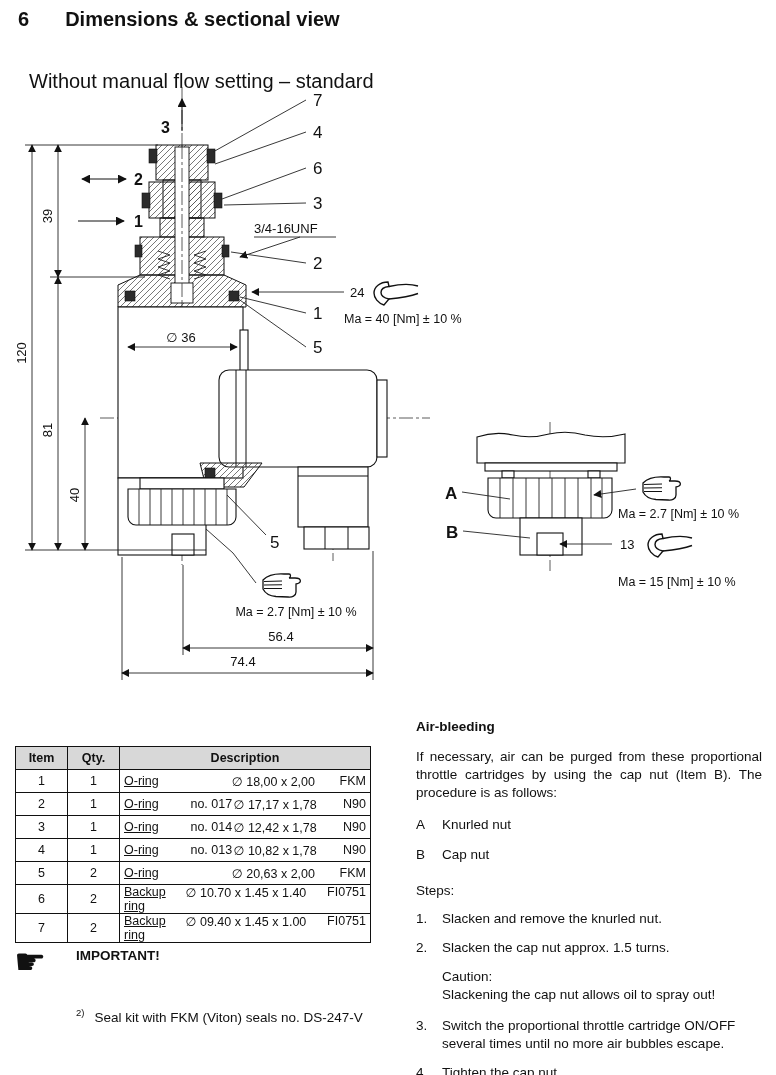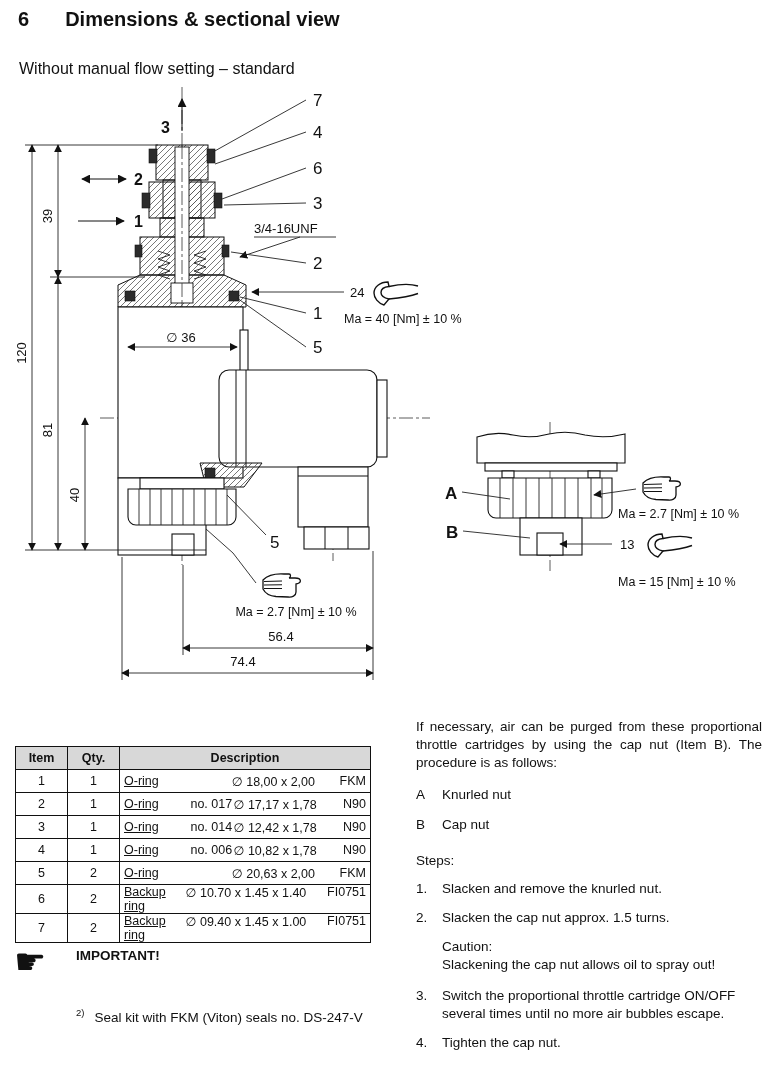--- a/index.html
+++ b/index.html
@@ -2,21 +2,21 @@
 <html><head>
 <meta charset="utf-8">
 <style>
   html,body{margin:0;padding:0;background:#fff;}
   .page{position:relative;width:776px;height:1075px;background:#fff;overflow:hidden;
         font-family:"Liberation Sans","DejaVu Sans",sans-serif;color:#111;}
   
   .hdr{position:absolute;left:18px;top:8px;display:flex;gap:36px;align-items:baseline;}
   .hdr .num{font-size:20px;font-weight:bold;}
   .hdr h1{font-size:20px;font-weight:bold;margin:0;}
-  .subtitle{position:absolute;left:15px;top:56px;font-size:16px;font-weight:normal;margin:4px;}
+  .subtitle{position:absolute;left:15px;top:56px;font-size:20px;font-weight:normal;margin:14px;}
   
   svg.drawing{position:absolute;left:0;top:85px;}
   svg .ln{stroke:#111;stroke-width:1;fill:none;}
   svg .thin{stroke:#222;stroke-width:0.9;fill:none;}
   svg .part{stroke:#111;stroke-width:1.1;fill:#fff;}
   svg .hatched{stroke:#111;stroke-width:1;fill:url(#hatch);}
   svg .oring{fill:#2b2b2b;stroke:#111;stroke-width:0.6;}
   svg .cl{stroke:#333;stroke-width:0.8;stroke-dasharray:14 3 3 3;fill:none;}
   svg text{fill:#111;}
   .t-callout{font-size:17px;}
@@ -299,21 +299,21 @@
               <span class="desc-mat">N90</span>
             </div>
           </td>
     </tr>
     <tr>
       <td class="c">4</td>
       <td class="c">1</td>
       <td>
             <div class="desc-flex">
               <span class="desc-name">O-ring</span>
-              <span class="desc-no">no. 006</span>
+              <span class="desc-no">no. 013</span>
               <span class="desc-size">∅ 10,82 x 1,78</span>
               <span class="desc-mat">N90</span>
             </div>
           </td>
     </tr>
     <tr>
       <td class="c">5</td>
       <td class="c">2</td>
       <td>
             <div class="desc-flex">
@@ -349,20 +349,21 @@
   </tbody>
     </table>
 
   <div class="important">
     <span class="manicule">☛</span>
     <span class="ttl">IMPORTANT!</span>
     <span class="fn"><sup>2)</sup><span>Seal kit with FKM (Viton) seals no. DS-247-V</span></span>
   </div>
 
   <div class="aircol">
+    <p class="ttl">Air-bleeding</p>
     <p class="intro">If necessary, air can be purged from these proportional throttle cartridges by using the cap nut (Item B). The procedure is as follows:</p>
     <div class="ab-list">
       <div class="ab-row">
         <span class="k">A</span>
         <span>Knurled nut</span>
       </div>
       <div class="ab-row">
         <span class="k">B</span>
         <span>Cap nut</span>
       </div>

